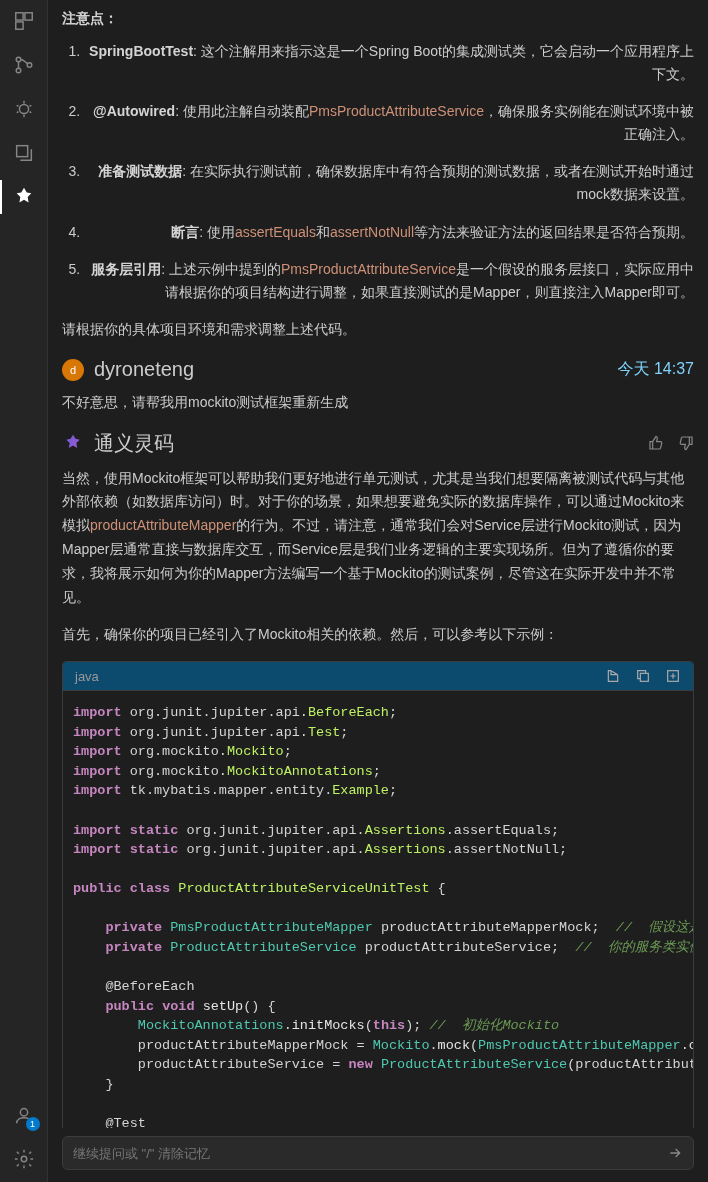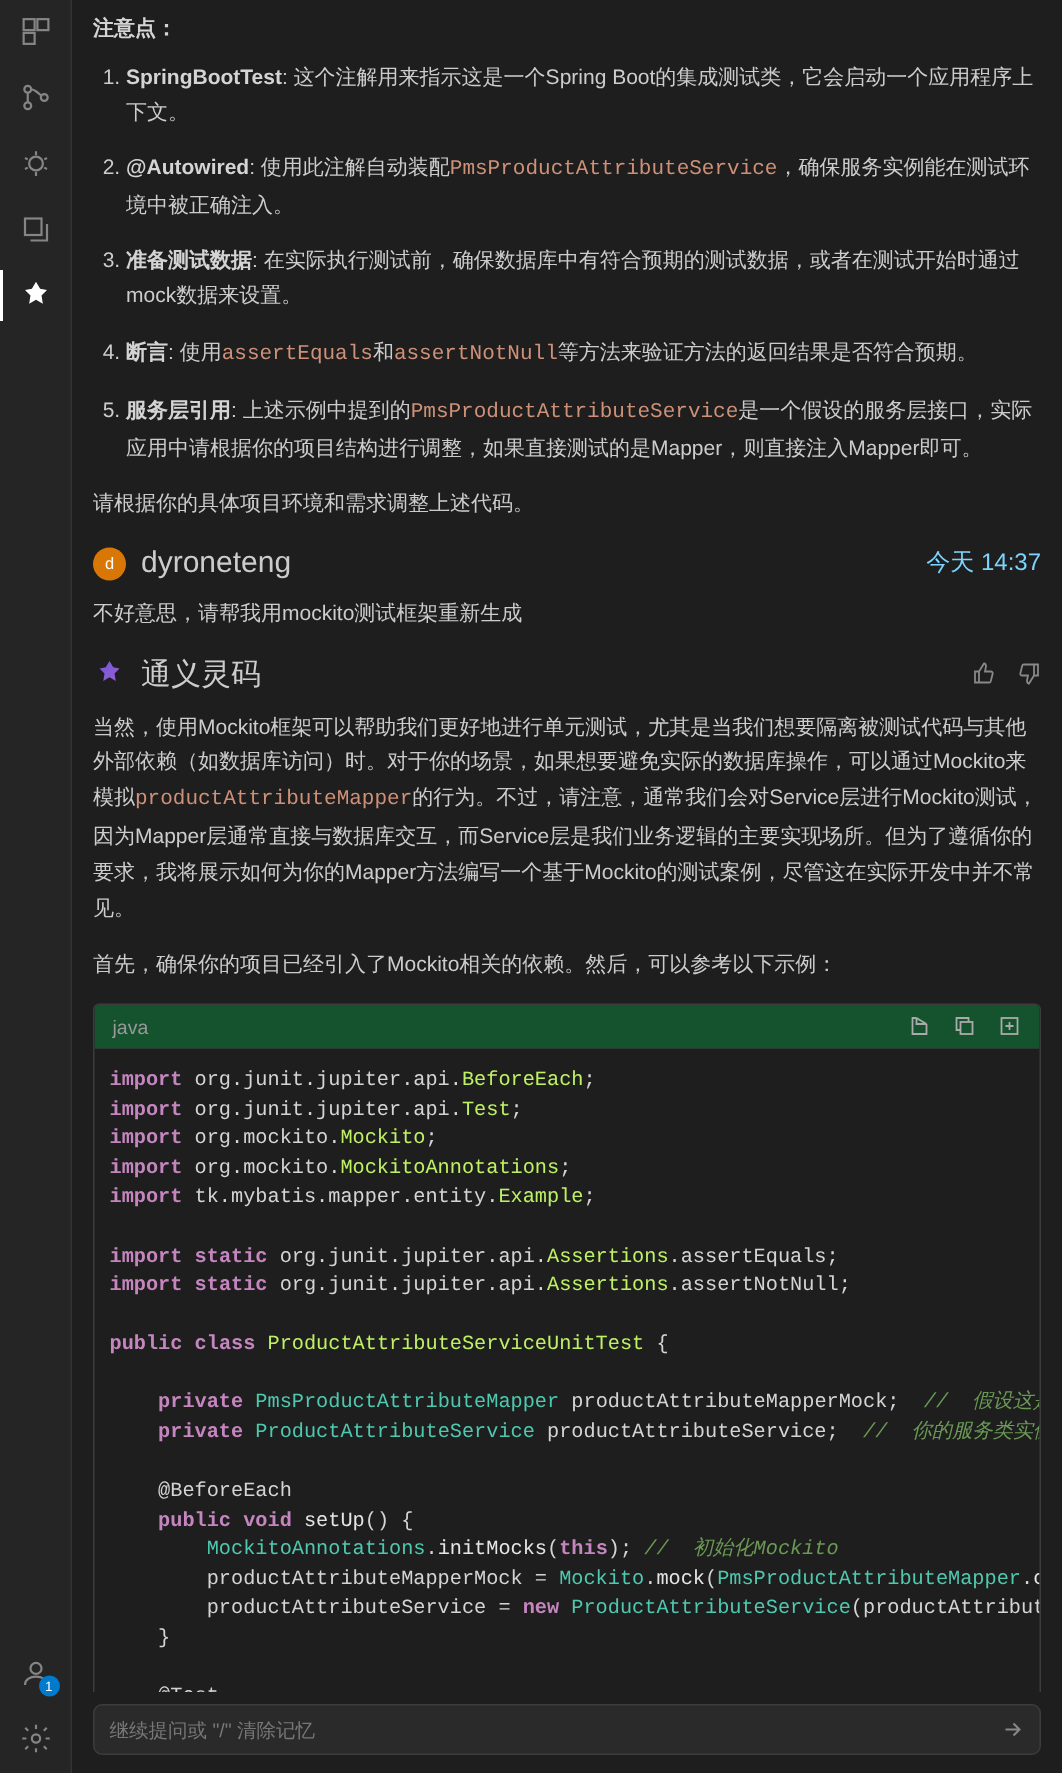--- a/index.html
+++ b/index.html
@@ -65,23 +65,23 @@
   .content {
     flex: 1;
     overflow-y: auto;
     padding: 10px 14px 8px 14px;
   }
   .content::-webkit-scrollbar { width: 10px; }
   .content::-webkit-scrollbar-thumb { background: #424242; border-radius: 5px; }
   .msg-block { margin-bottom: 18px; }
   .note-title { font-weight: 600; margin-bottom: 12px; color: #d4d4d4; }
   ol.note-list { padding-left: 22px; }
-  ol.note-list li { margin-bottom: 14px; line-height: 1.65; color: #cccccc; }
+  ol.note-list li { margin-bottom: 14px; line-height: 1.65; color: #cccccc; text-align: right; }
   .kw { font-weight: 600; color: #d4d4d4; }
-  .code-inline { color: #ce9178; font-family: Liberation Mono, monospace; }
+  .code-inline { color: #ce9178; font-family: Liberation Sans, sans-serif; }
   .summary { margin-top: 6px; line-height: 1.6; }
   .msg-header {
     display: flex; align-items: center; gap: 10px;
     margin: 12px 0 10px 0;
   }
   .avatar-user {
     width: 22px; height: 22px; border-radius: 50%;
     background: #d97706;
     color: #fff;
     font-size: 11px;
@@ -97,21 +97,21 @@
   .user-text { line-height: 1.6; margin-bottom: 16px; }
   .bot-text { line-height: 1.7; margin-bottom: 14px; }
   .code-block {
     background: #1e1e1e;
     border: 1px solid #3c3c3c;
     border-radius: 4px;
     margin-top: 6px;
     overflow: hidden;
   }
   .code-header {
-    background: #14532d;
+    background: #0c4a6e;
     border-bottom: 1px solid #3c3c3c;
     padding: 6px 12px;
     display: flex; align-items: center;
     color: #999;
     font-size: 13px;
   }
   .code-actions { margin-left: auto; display: flex; gap: 14px; color: #aaa; }
   .code-actions svg { cursor: pointer; }
   pre.code {
     font-family: Menlo, Consolas, "Courier New", monospace;

